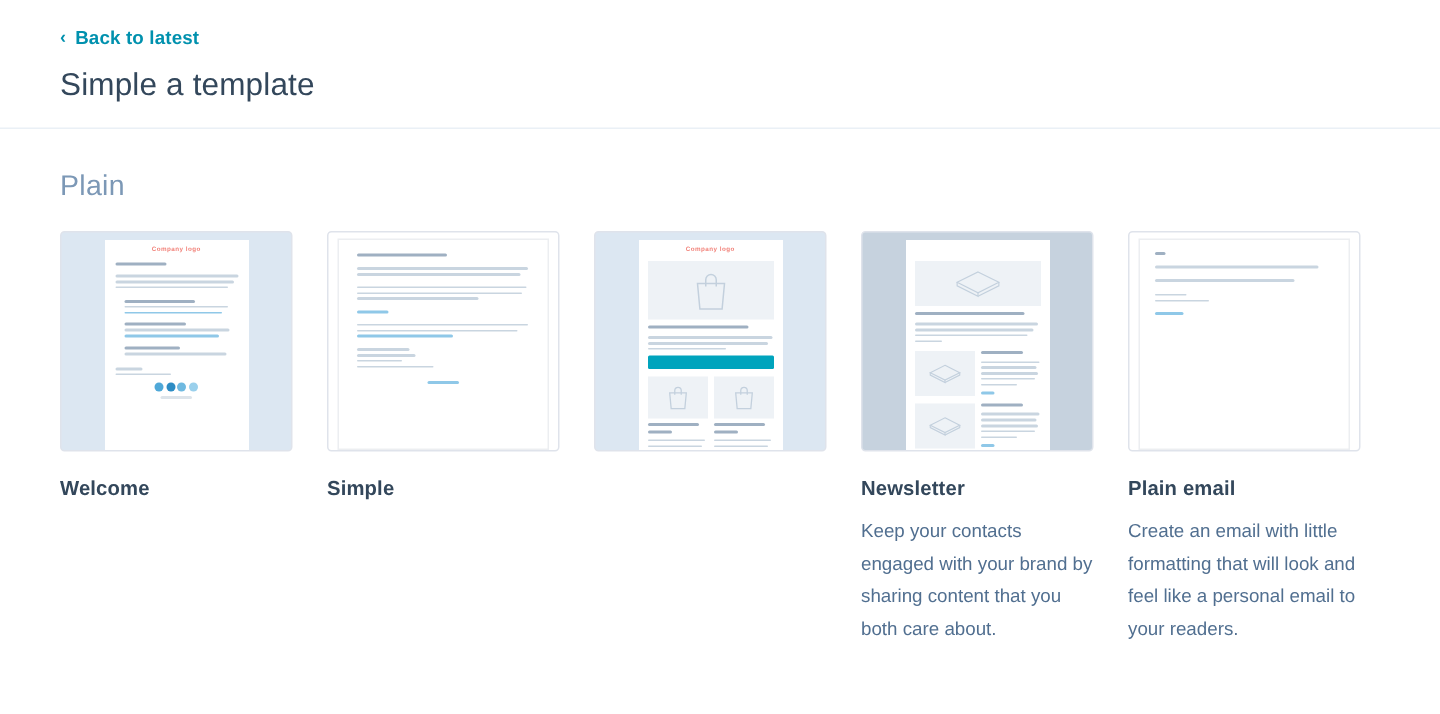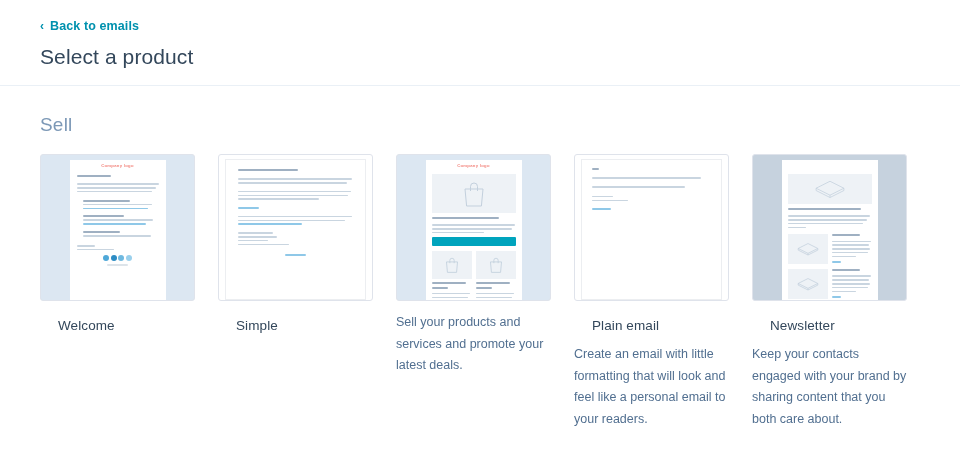--- a/index.html
+++ b/index.html
@@ -167,48 +167,47 @@
   .nl-img {
     width: 40px; height: 30px; background: #eef2f6;
     display:flex; align-items:center; justify-content:center; flex:none;
   }
   .nl-txt { flex: 1; }
 
   
   .card-title {
     margin-top: 17px;
     font-size: 13.5px;
-    font-weight: 400;
+    font-weight: 700;
     color: #33475b;
     letter-spacing: .1px;
-    margin-left: 18px;
   }
   .card-desc {
     margin-top: 11px;
     font-size: 12.5px;
     line-height: 21.5px;
     color: #516f90;
   }
 </style>
 </head>
 <body>
 
 <div class="page">
 
   <div class="header">
     <a class="back-link">
       <span class="back-chevron">‹</span>
-      <span>Back to emails</span>
+      <span>Back to latest</span>
     </a>
-    <div class="page-title">Select a product</div>
+    <div class="page-title">Simple a template</div>
   </div>
 
   <div class="content">
 
-    <div class="section-heading">Sell</div>
+    <div class="section-heading">Plain</div>
 
     <div class="grid">
 
       <div class="card">
         <div class="thumb bg-blue">
           <div class="thumb-inner">
             <div class="mail">
               <div class="logo-text">Company logo</div>
               <div class="mail-pad">
                 <div class="tline dark" style="width:42%"></div>
@@ -325,44 +324,20 @@
                     <div class="tline" style="width:92%"></div>
                     <div class="tline" style="width:88%"></div>
 
                   </div>
                 </div>
 
               </div>
             </div>
           </div>
         </div>
-        <div class="card-desc">Sell your products and services and promote your latest deals.</div>
-      </div>
-
-      <div class="card">
-        <div class="thumb">
-          <div class="thumb-inner" style="padding-top:4px">
-            <div class="mail full bordered">
-              <div class="mail-pad" style="padding:8px 10px">
-                <div class="tline dark" style="width:6%"></div>
-                <div style="height:5px"></div>
-                <div class="tline" style="width:92%"></div>
-                <div style="height:5px"></div>
-                <div class="tline" style="width:78%"></div>
-                <div style="height:6px"></div>
-                <div class="tline" style="width:18%"></div>
-                <div class="tline" style="width:30%"></div>
-                <div style="height:5px"></div>
-                <div class="tline blue" style="width:16%"></div>
-              </div>
-            </div>
-          </div>
-        </div>
-        <div class="card-title">Plain email</div>
-        <div class="card-desc">Create an email with little formatting that will look and feel like a personal email to your readers.</div>
       </div>
 
       <div class="card">
         <div class="thumb bg-slate">
           <div class="thumb-inner">
             <div class="mail">
               <div class="logo-text light">Company logo</div>
               <div class="mail-pad" style="padding:4px 6px 5px">
                 <div class="hero sm">
                   <svg width="34" height="22" viewBox="0 0 44 28">
@@ -422,15 +397,38 @@
                 </div>
 
               </div>
             </div>
           </div>
         </div>
         <div class="card-title">Newsletter</div>
         <div class="card-desc">Keep your contacts engaged with your brand by sharing content that you both care about.</div>
       </div>
 
+      <div class="card">
+        <div class="thumb">
+          <div class="thumb-inner" style="padding-top:4px">
+            <div class="mail full bordered">
+              <div class="mail-pad" style="padding:8px 10px">
+                <div class="tline dark" style="width:6%"></div>
+                <div style="height:5px"></div>
+                <div class="tline" style="width:92%"></div>
+                <div style="height:5px"></div>
+                <div class="tline" style="width:78%"></div>
+                <div style="height:6px"></div>
+                <div class="tline" style="width:18%"></div>
+                <div class="tline" style="width:30%"></div>
+                <div style="height:5px"></div>
+                <div class="tline blue" style="width:16%"></div>
+              </div>
+            </div>
+          </div>
+        </div>
+        <div class="card-title">Plain email</div>
+        <div class="card-desc">Create an email with little formatting that will look and feel like a personal email to your readers.</div>
+      </div>
+
     </div>
   </div>
 </div>
 
 </body></html>

